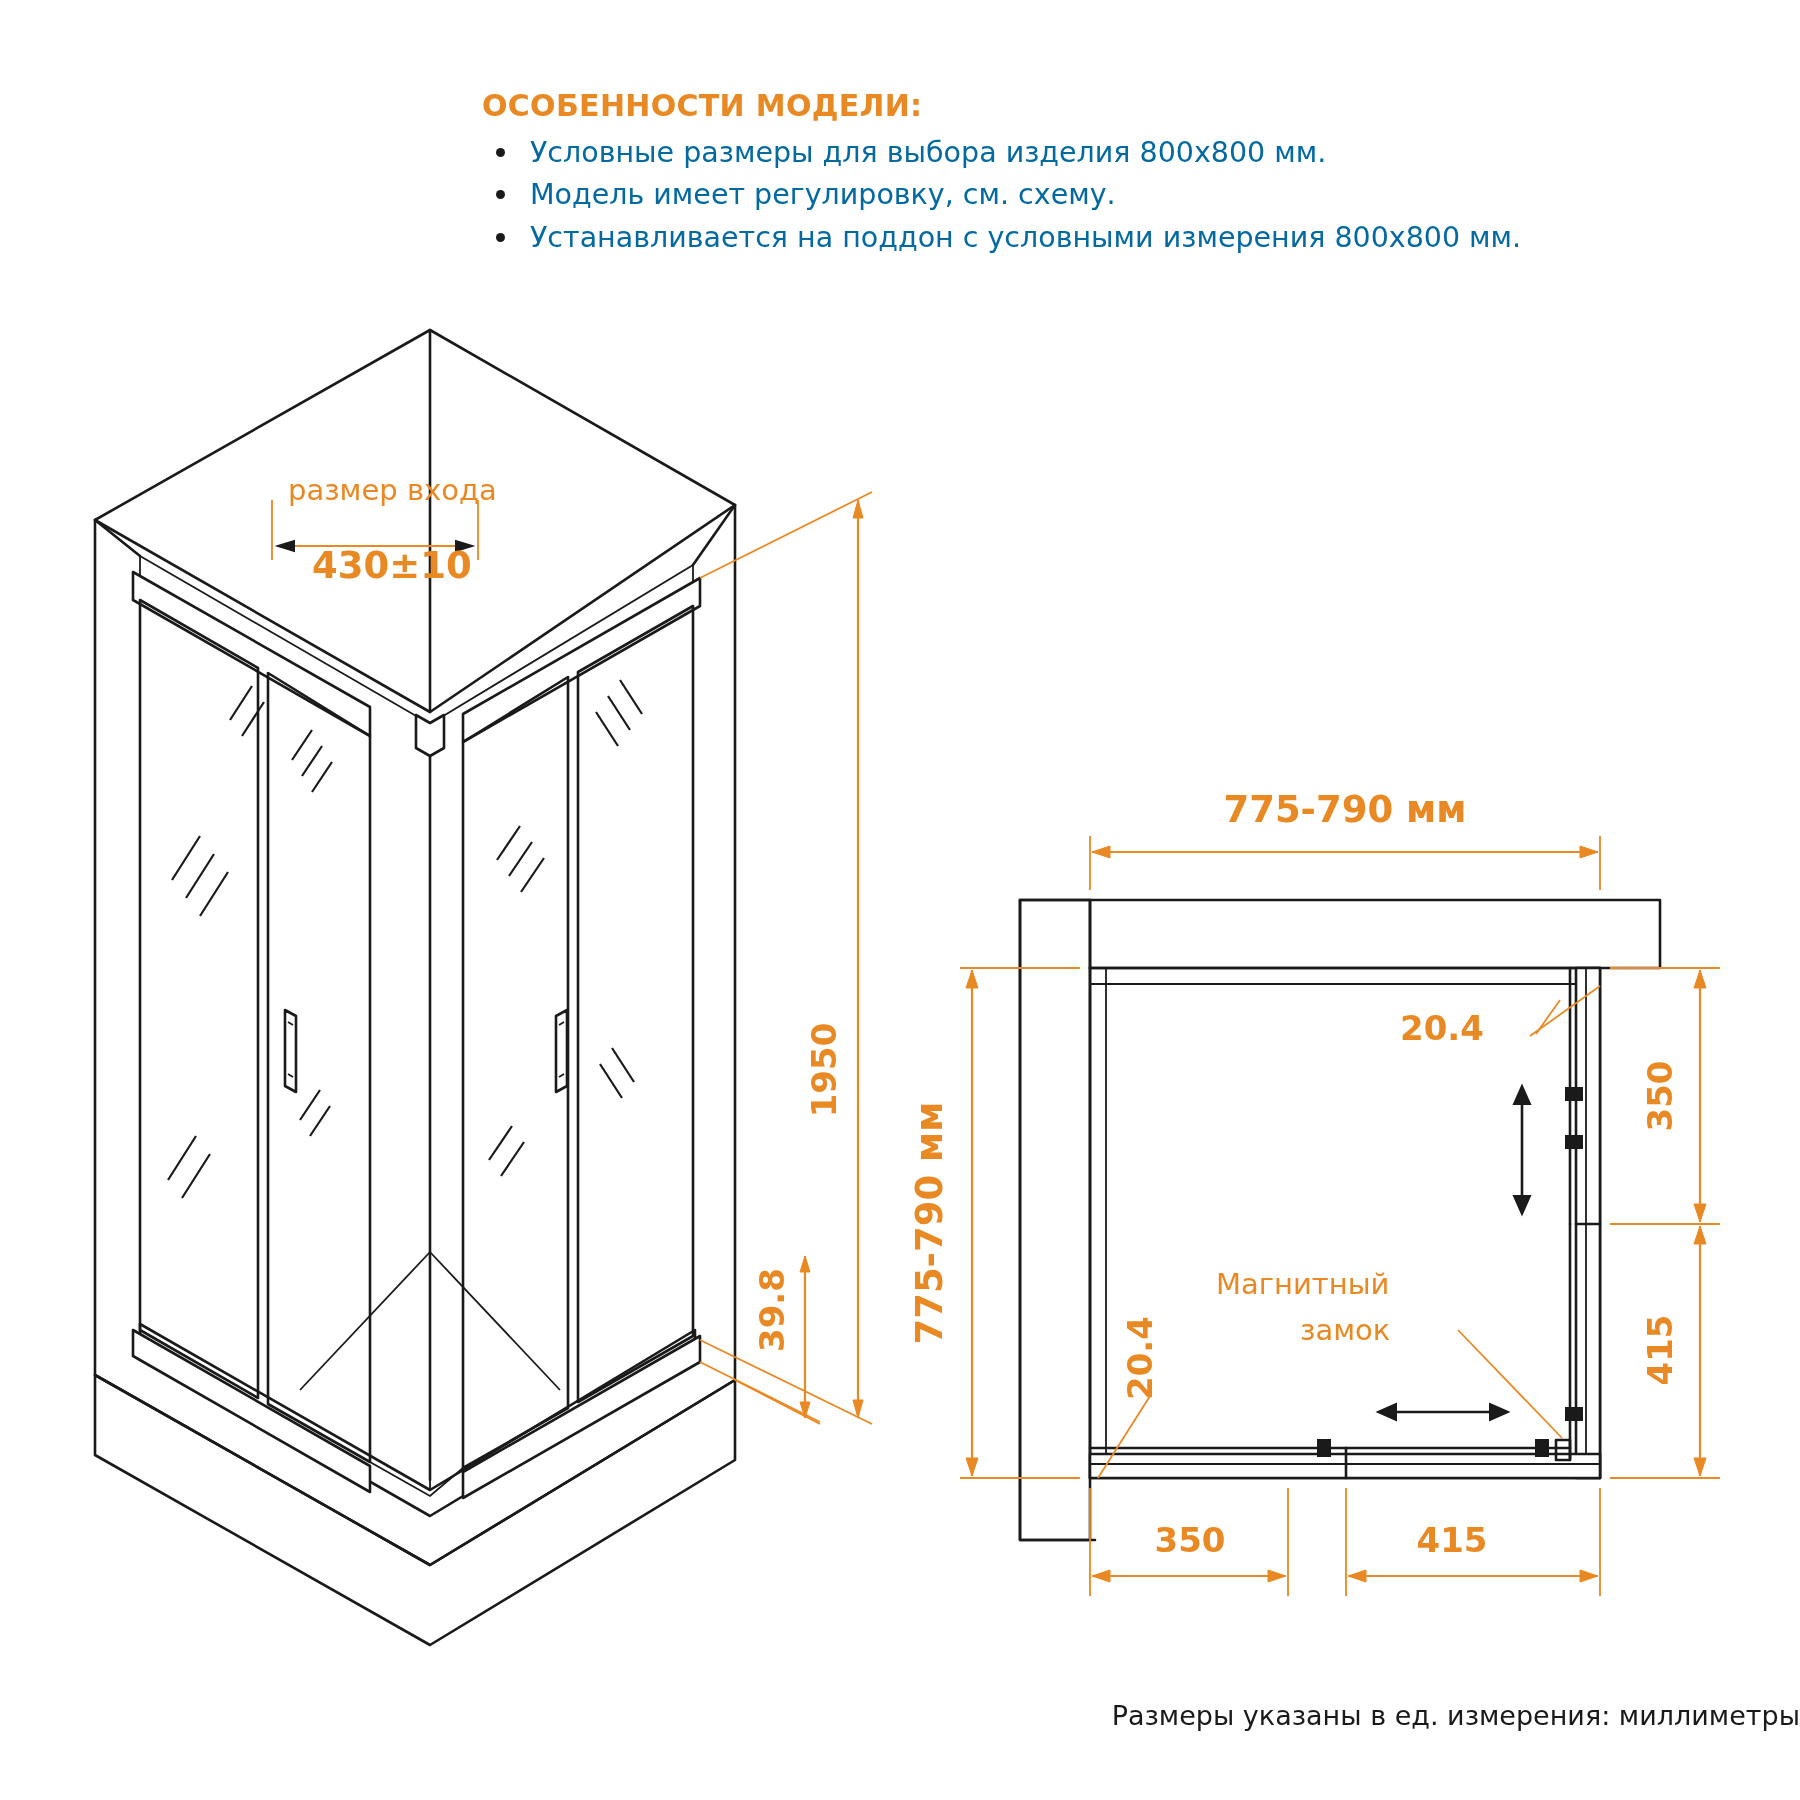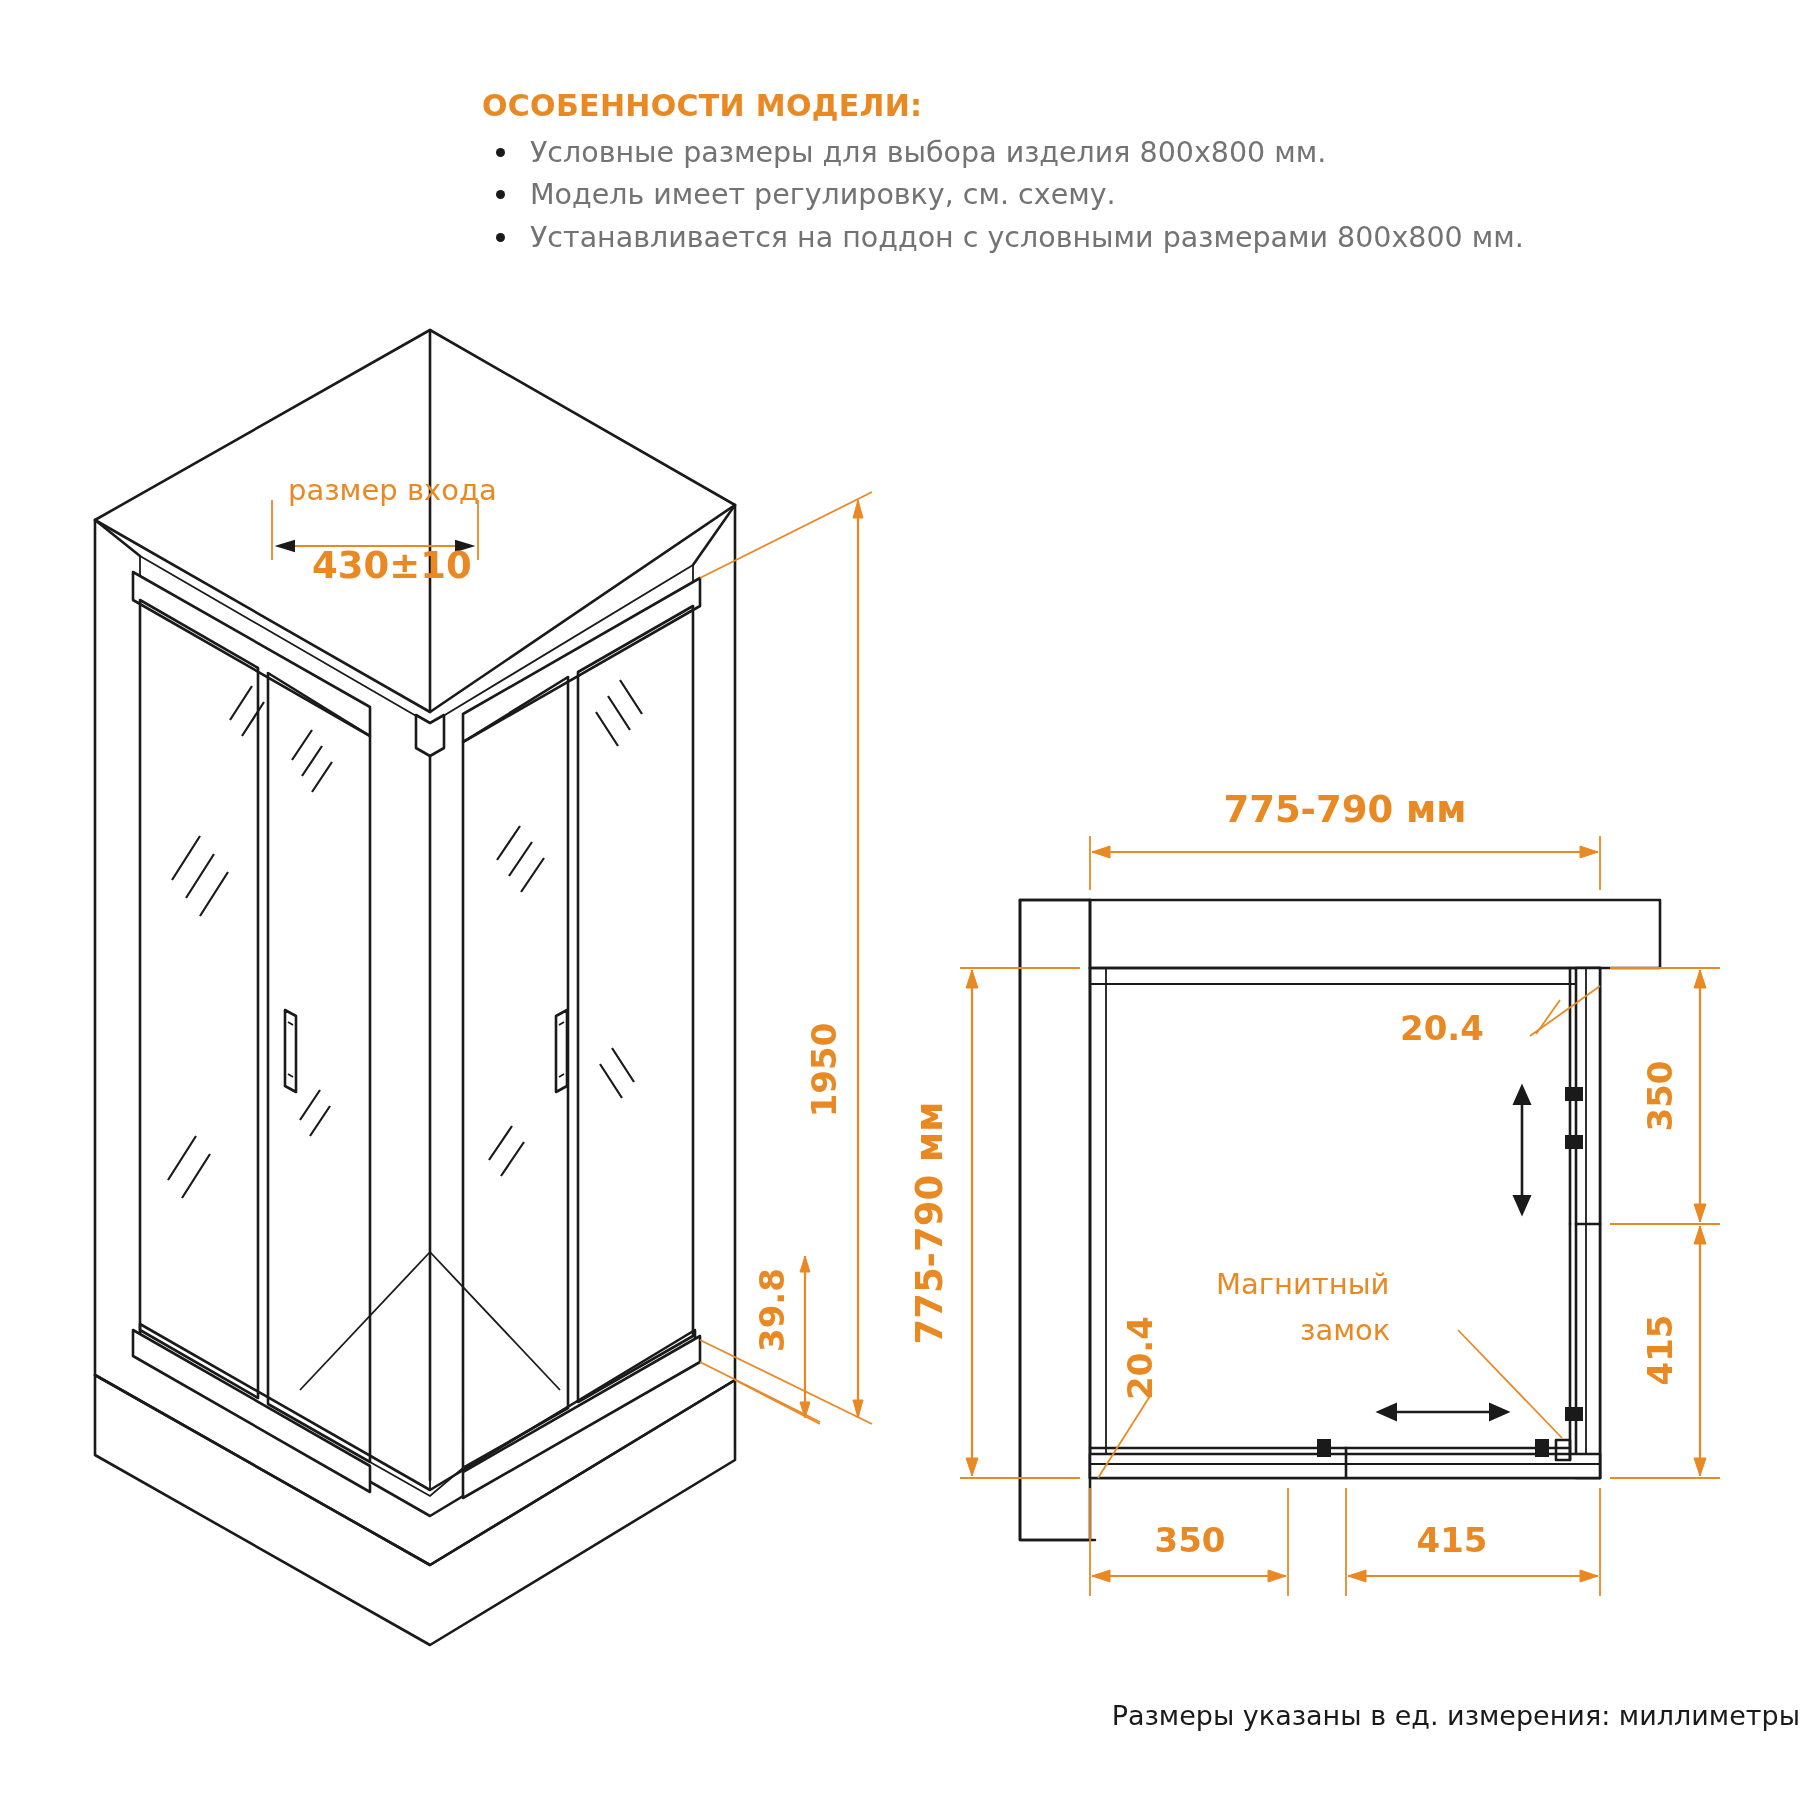--- a/index.html
+++ b/index.html
@@ -40,21 +40,21 @@
     list-style: none;
     margin: 0;
     padding: 0;
   }
   .features li {
     position: relative;
     font-size: 28.5px;
     line-height: 1.42;
     padding-left: 52px;
     margin-bottom: 2px;
-    color: #737373;
+    color: #0369a1;
   }
   .features li::before {
     content: "";
     position: absolute;
     left: 18px;
     top: 15px;
     width: 9px;
     height: 9px;
     background: #1a1a1a;
     border-radius: 50%;
@@ -107,21 +107,21 @@
 </head>
 <body>
 
 <div id="root">
 
   <div class="features">
     <div class="features-title">ОСОБЕННОСТИ МОДЕЛИ:</div>
     <ul>
       <li>Условные размеры для выбора изделия 800х800 мм.</li>
       <li>Модель имеет регулировку, см. схему.</li>
-      <li>Устанавливается на поддон с условными размерами 800х800 мм.</li>
+      <li>Устанавливается на поддон с условными измерения 800х800 мм.</li>
     </ul>
   </div>
 
   <svg class="drawing" viewBox="0 0 1800 1800">
 
     <g>
 
       <path class="lnk" d="M 95 1455 L 430 1645 L 735 1460 L 735 1380 L 430 1565 L 95 1375 Z"></path>
       <path class="lnk" d="M 95 1375 L 430 1565 L 735 1380"></path>
 

